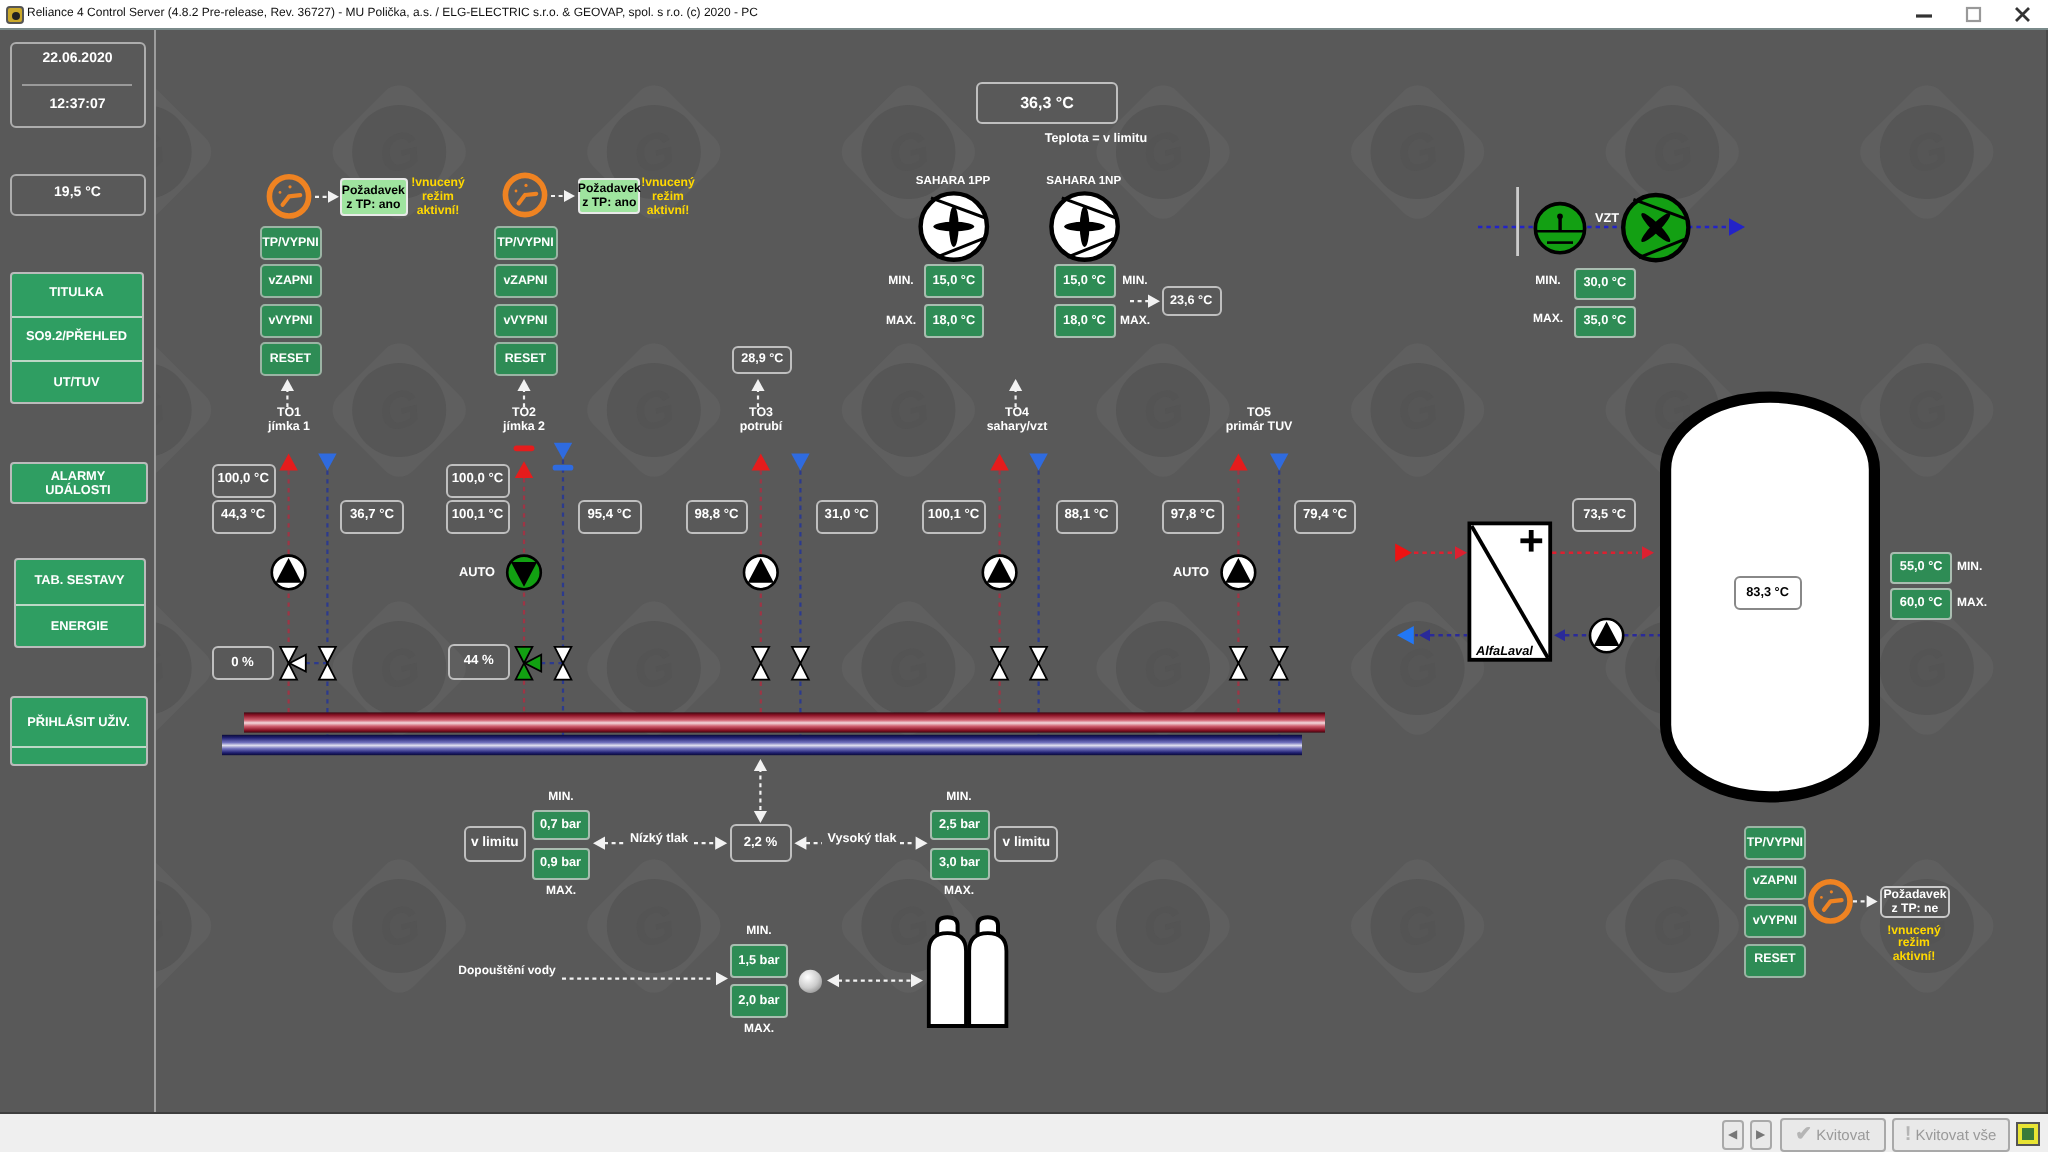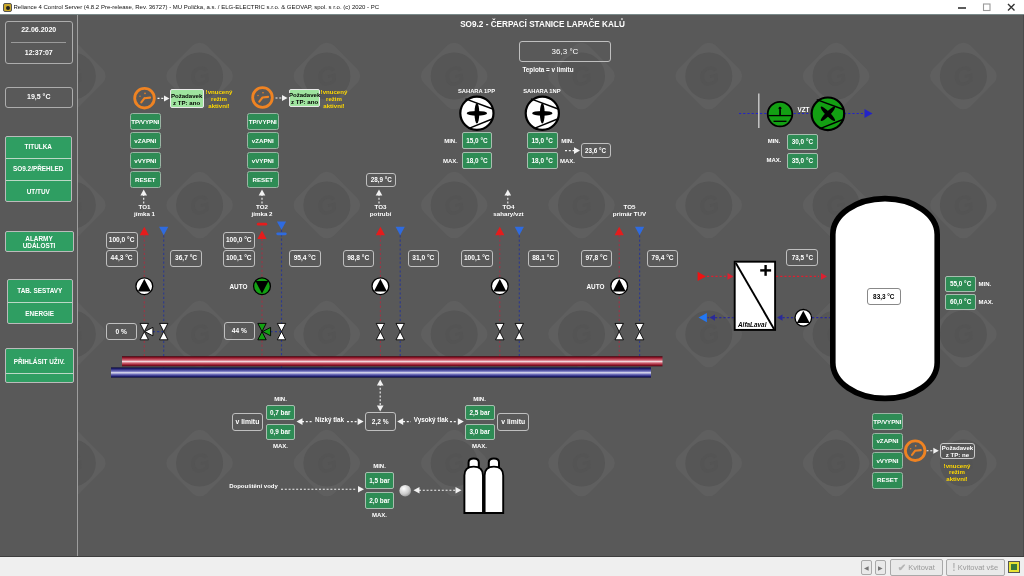--- a/index.html
+++ b/index.html
@@ -248,22 +248,21 @@
     <div style="position:absolute;left:3px;top:3px;width:9px;height:9px;background:#caa82a;border-radius:2px;border:1px solid #555;box-sizing:border-box;">
       <div style="position:absolute;left:2px;top:2px;width:4px;height:4px;border-radius:50%;background:#222;"></div>
     </div>
     <div style="position:absolute;left:13.5px;top:3.5px;font-size:6px;color:#111;font-weight:400;">Reliance 4 Control Server (4.8.2 Pre-release, Rev. 36727) - MU Polička, a.s. / ELG-ELECTRIC s.r.o. &amp; GEOVAP, spol. s r.o. (c) 2020 - PC</div>
     <svg style="position:absolute;left:950px;top:0" width="74" height="15" viewBox="0 0 74 15">
       <line x1="8" y1="8" x2="16" y2="8" stroke="#333" stroke-width="1.6"></line>
       <rect x="33.5" y="4" width="6.5" height="6.5" fill="none" stroke="#999" stroke-width="1.1"></rect>
       <path d="M58 4 L64.5 10.5 M64.5 4 L58 10.5" stroke="#333" stroke-width="1.4"></path>
     </svg>
     <div style="position:absolute;left:0;top:15px;width:77px;height:541px;background:#595959;border-right:1px solid #9d9d9d;"></div>
-    <div style="position:absolute;left:372.5px;top:20.5px;width:340px;height:9px;color:#fff;font-size:8.2px;font-weight:bold;display:flex;align-items:center;justify-content:center;text-align:center;line-height:1.12;letter-spacing:0px;white-space:pre;">SO9.2 - ČERPACÍ STANICE LAPAČE KALŮ</div>
-    <div style="position:absolute;left:519px;top:41.2px;width:92px;height:21px;box-sizing:border-box;border:1px solid #bfbfbf;border-radius:3px;background:transparent;color:#fff;font-size:8px;font-weight:normal;display:flex;align-items:center;justify-content:center;text-align:center;line-height:1.15;">36,3 °C</div>
+    <div style="position:absolute;left:488px;top:41.2px;width:71px;height:21px;box-sizing:border-box;border:1px solid #bfbfbf;border-radius:3px;background:transparent;color:#fff;font-size:8px;font-weight:bold;display:flex;align-items:center;justify-content:center;text-align:center;line-height:1.15;">36,3 °C</div>
     <div style="position:absolute;left:505px;top:65.5px;width:86px;height:8px;color:#fff;font-size:6.3px;font-weight:bold;display:flex;align-items:center;justify-content:center;text-align:center;line-height:1.12;letter-spacing:0px;white-space:pre;">Teplota = v limitu</div>
     <div style="position:absolute;left:129.5px;top:113px;width:31.5px;height:17px;box-sizing:border-box;border:1px solid #9bb4a4;border-radius:2.5px;background:#2e8c55;color:#fff;font-size:6.2px;font-weight:bold;display:flex;align-items:center;justify-content:center;text-align:center;line-height:1.15;">TP/VYPNI</div>
     <div style="position:absolute;left:129.5px;top:132.4px;width:31.5px;height:17px;box-sizing:border-box;border:1px solid #9bb4a4;border-radius:2.5px;background:#2e8c55;color:#fff;font-size:6.2px;font-weight:bold;display:flex;align-items:center;justify-content:center;text-align:center;line-height:1.15;">vZAPNI</div>
     <div style="position:absolute;left:129.5px;top:151.8px;width:31.5px;height:17px;box-sizing:border-box;border:1px solid #9bb4a4;border-radius:2.5px;background:#2e8c55;color:#fff;font-size:6.2px;font-weight:bold;display:flex;align-items:center;justify-content:center;text-align:center;line-height:1.15;">vVYPNI</div>
     <div style="position:absolute;left:129.5px;top:171.2px;width:31.5px;height:17px;box-sizing:border-box;border:1px solid #9bb4a4;border-radius:2.5px;background:#2e8c55;color:#fff;font-size:6.2px;font-weight:bold;display:flex;align-items:center;justify-content:center;text-align:center;line-height:1.15;">RESET</div>
     <div style="position:absolute;left:247.0px;top:113px;width:31.5px;height:17px;box-sizing:border-box;border:1px solid #9bb4a4;border-radius:2.5px;background:#2e8c55;color:#fff;font-size:6.2px;font-weight:bold;display:flex;align-items:center;justify-content:center;text-align:center;line-height:1.15;">TP/VYPNI</div>
     <div style="position:absolute;left:247.0px;top:132.4px;width:31.5px;height:17px;box-sizing:border-box;border:1px solid #9bb4a4;border-radius:2.5px;background:#2e8c55;color:#fff;font-size:6.2px;font-weight:bold;display:flex;align-items:center;justify-content:center;text-align:center;line-height:1.15;">vZAPNI</div>
     <div style="position:absolute;left:247.0px;top:151.8px;width:31.5px;height:17px;box-sizing:border-box;border:1px solid #9bb4a4;border-radius:2.5px;background:#2e8c55;color:#fff;font-size:6.2px;font-weight:bold;display:flex;align-items:center;justify-content:center;text-align:center;line-height:1.15;">vVYPNI</div>
     <div style="position:absolute;left:247.0px;top:171.2px;width:31.5px;height:17px;box-sizing:border-box;border:1px solid #9bb4a4;border-radius:2.5px;background:#2e8c55;color:#fff;font-size:6.2px;font-weight:bold;display:flex;align-items:center;justify-content:center;text-align:center;line-height:1.15;">RESET</div>
     <div style="position:absolute;left:169.5px;top:89px;width:34.3px;height:19px;box-sizing:border-box;border:1px solid #e9e9e9;border-radius:2px;background:#9fe49f;color:#000;font-size:6.1px;font-weight:bold;display:flex;align-items:center;justify-content:center;text-align:center;line-height:1.15;">Požadavek<br>z TP: ano</div>

